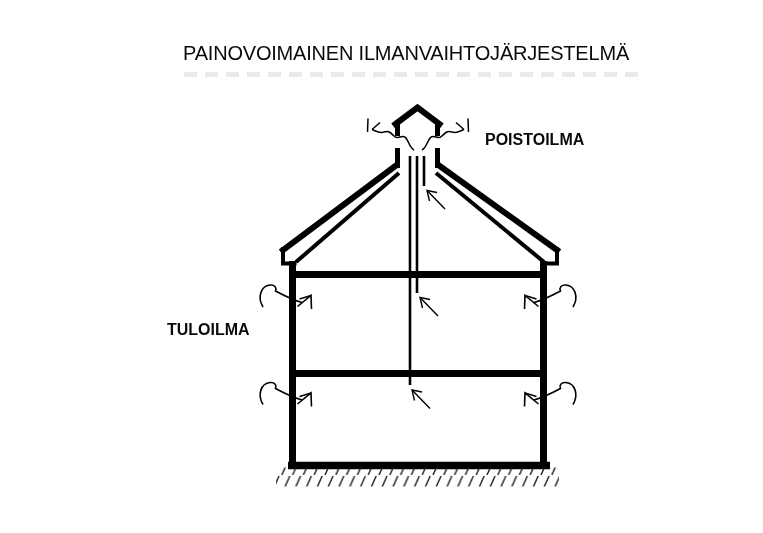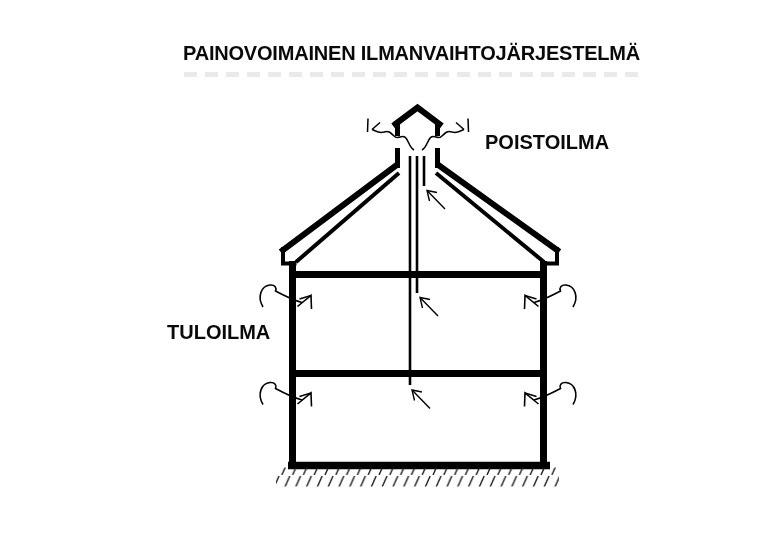--- a/index.html
+++ b/index.html
@@ -4,30 +4,30 @@
 <style>
   html,body{margin:0;padding:0;}
   body{
     width:763px;height:533px;position:relative;overflow:hidden;
     background:#ffffff;
     font-family:"Liberation Sans", sans-serif;
   }
   .canvas{position:absolute;left:0;top:0;width:763px;height:533px;}
   .diagram-title{
     position:absolute;left:183px;top:42px;
-    font-size:20px;font-weight:bold;color:#0a0a0a;
+    font-size:20px;font-weight:normal;color:#0a0a0a;
     letter-spacing:-0.2px;white-space:nowrap;
   }
   .ghost-line{
     position:absolute;left:184px;top:72px;width:460px;height:5px;
     background:repeating-linear-gradient(90deg,
       rgba(185,185,185,0.30) 0 13px, rgba(0,0,0,0) 13px 21px);
   }
   .air-label{
-    position:absolute;font-size:20px;font-weight:bold;color:#0a0a0a;
+    position:absolute;font-size:16px;font-weight:bold;color:#0a0a0a;
     white-space:nowrap;
   }
   .label-exhaust{left:485px;top:131px;}
   .label-supply{left:167px;top:321px;text-align:center;}
   svg{position:absolute;left:0;top:0;}
   .stroke{stroke:#000000;fill:none;}
 </style>
 </head>
 <body>
 

